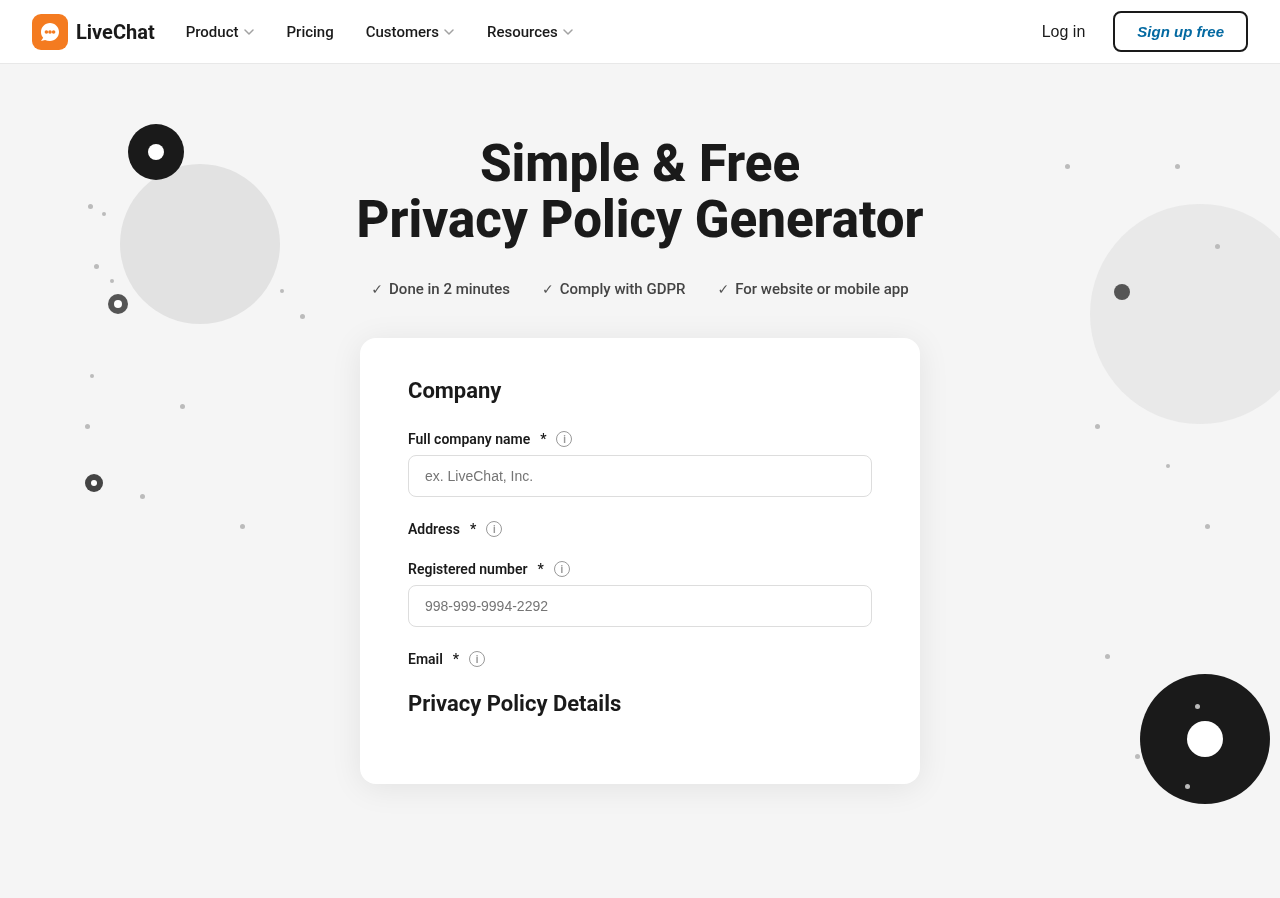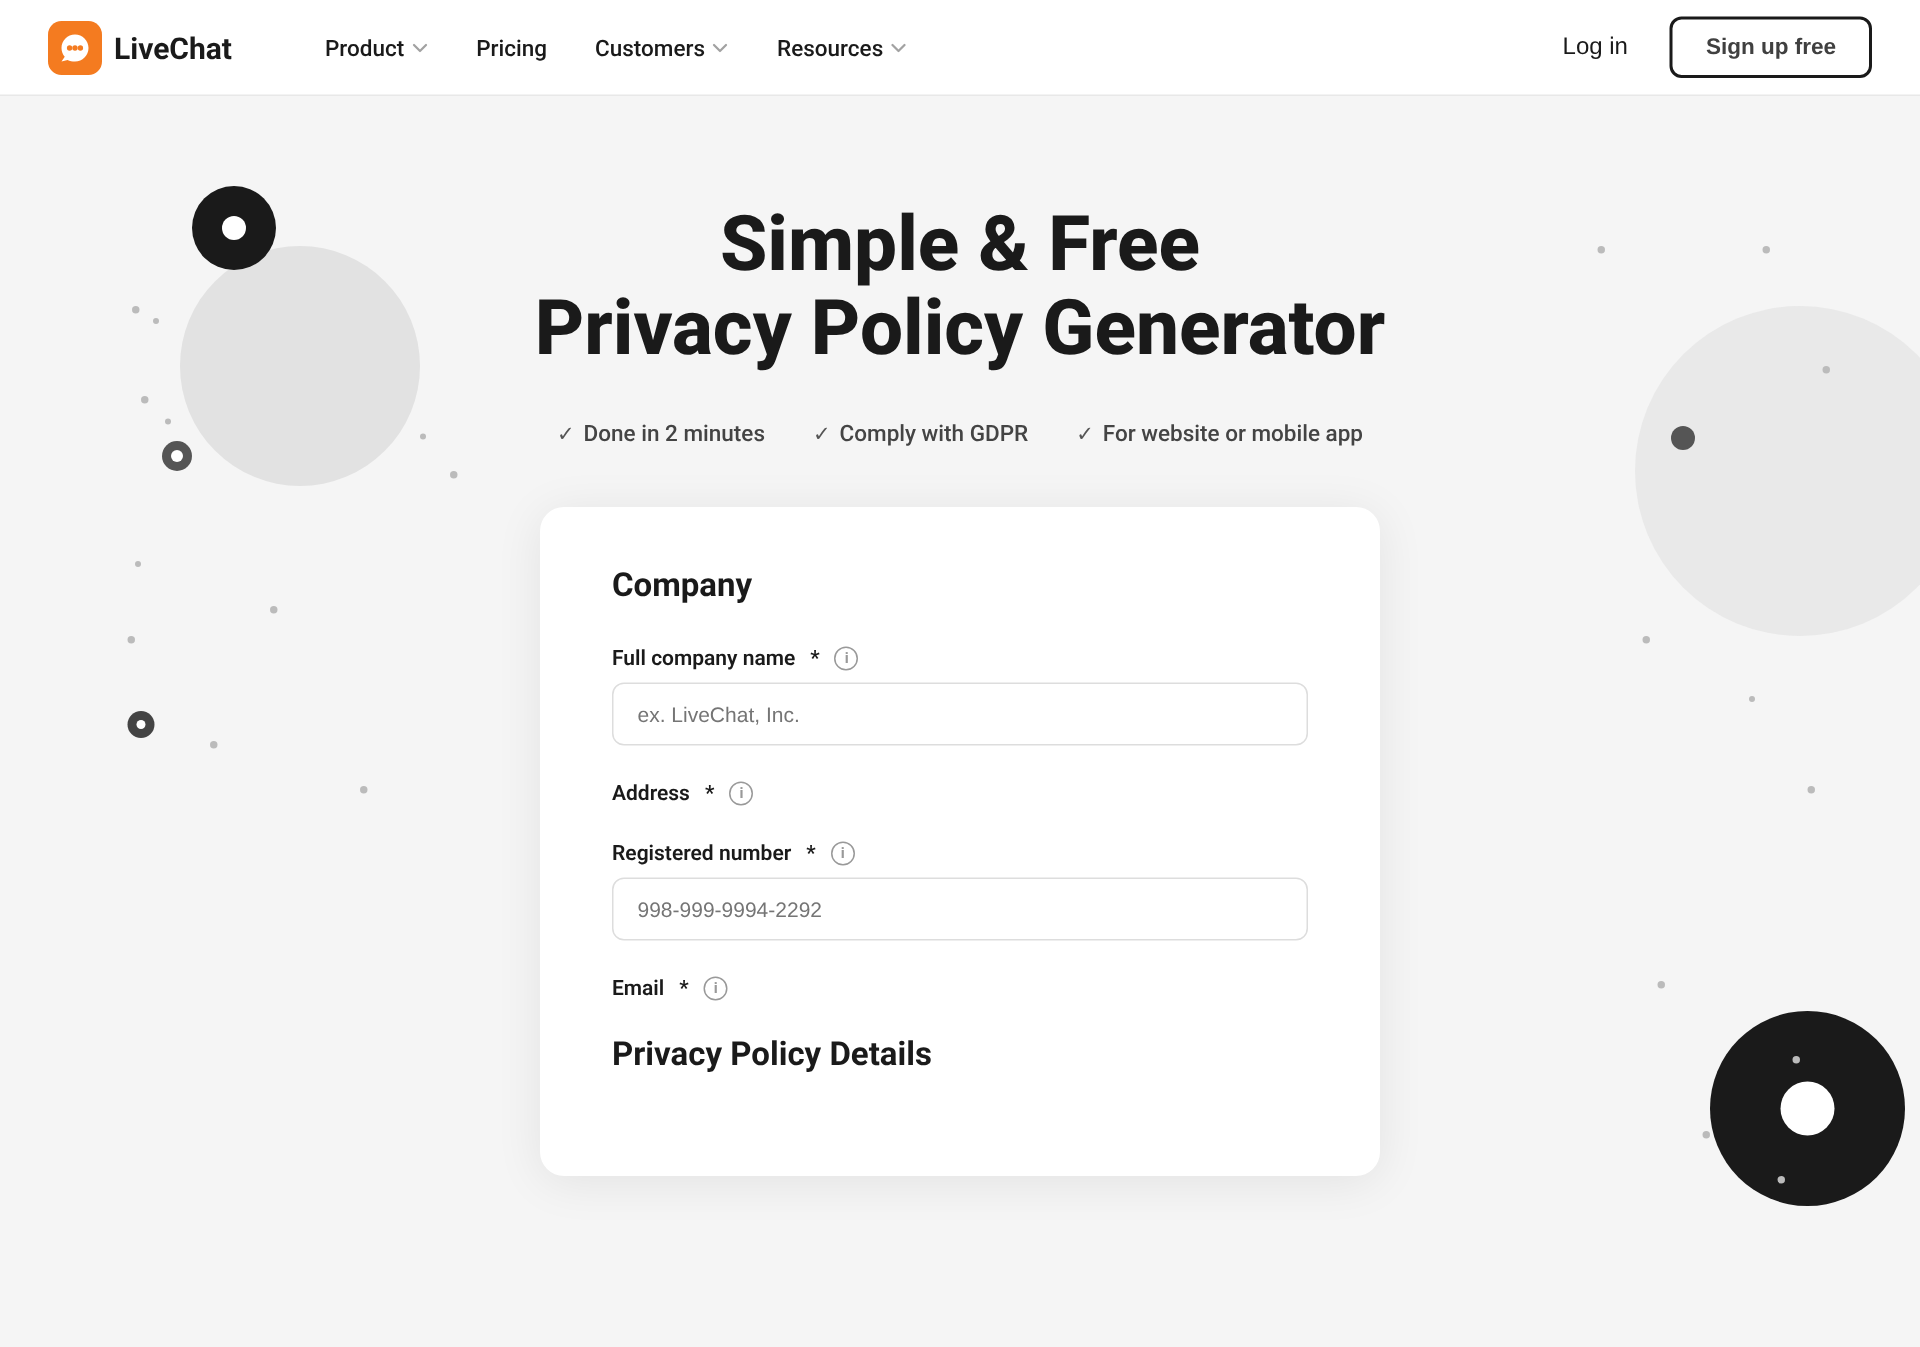--- a/index.html
+++ b/index.html
@@ -20,21 +20,21 @@
       padding: 0 32px;
       position: sticky;
       top: 0;
       z-index: 100;
     }
     .nav-logo {
       display: flex;
       align-items: center;
       gap: 8px;
       text-decoration: none;
-      margin-right: 48px;
+      margin-right: 17px;
       text-align: center;
     }
     .logo-icon {
       width: 36px;
       height: 36px;
     }
     .logo-text {
       font-size: 20px;
       font-weight: 700;
       color: #1a1a1a;
@@ -72,26 +72,27 @@
       font-weight: 500;
       color: #1a1a1a;
       background: none;
       border: none;
       cursor: pointer;
       padding: 8px 12px;
     }
     .btn-signup {
       font-size: 15px;
       font-weight: 600;
-      color: #404040;
+      color: #0369a1;
       background: #fff;
       border: 2px solid #1a1a1a;
       border-radius: 8px;
       padding: 10px 22px;
       cursor: pointer;
+      font-style: italic;
     }
 
     
     .hero {
       text-align: center;
       padding: 72px 32px 40px;
       position: relative;
     }
     .hero h1 {
       font-size: 51px;

